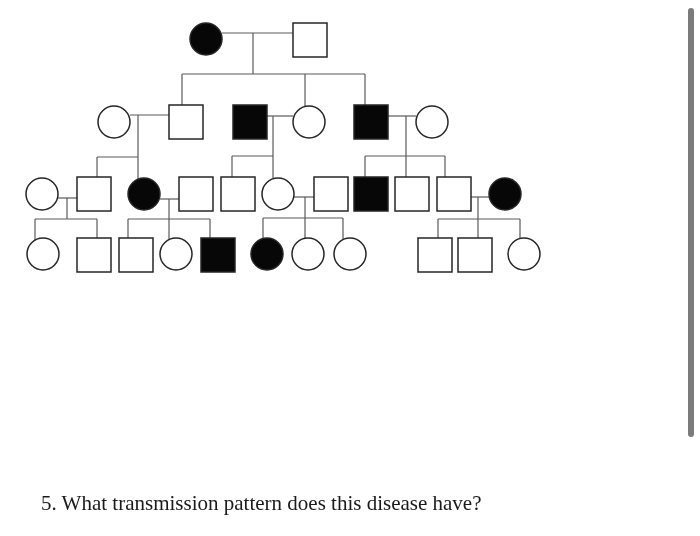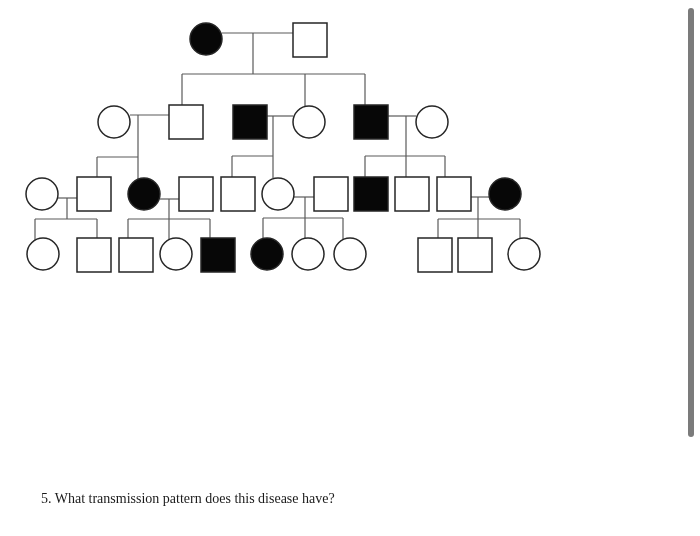--- a/index.html
+++ b/index.html
@@ -18,21 +18,21 @@
   .pedigree-svg {
     position: absolute;
     left: 0;
     top: 0;
   }
   .question {
     position: absolute;
     left: 41px;
     top: 491px;
     font-family: "Liberation Serif", "DejaVu Serif", serif;
-    font-size: 14px;
+    font-size: 21px;
     color: #1a1a1a;
     white-space: nowrap;
   }
   .scrollbar-thumb {
     position: absolute;
     left: 688px;
     top: 8px;
     width: 6px;
     height: 429px;
     border-radius: 3px;

